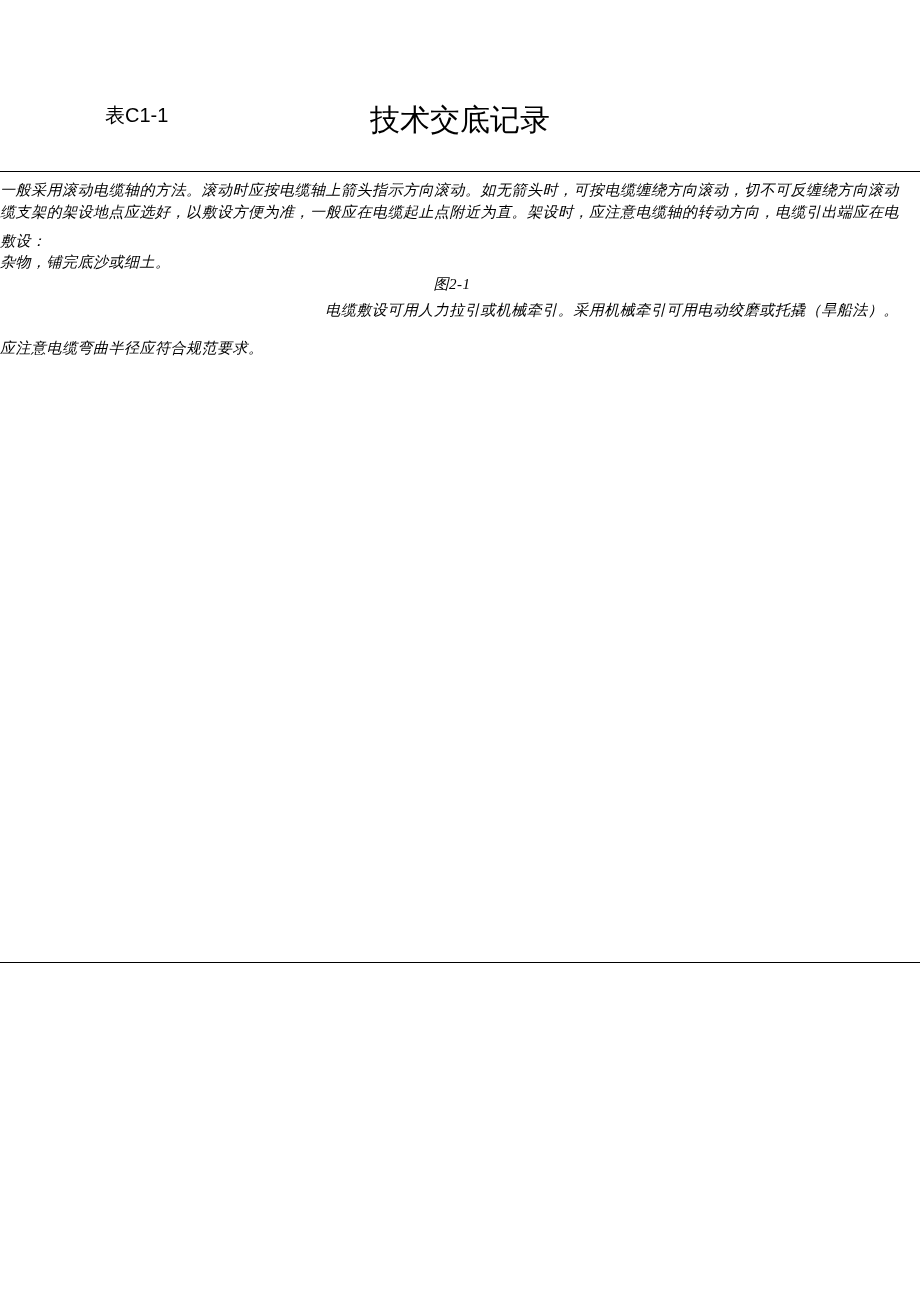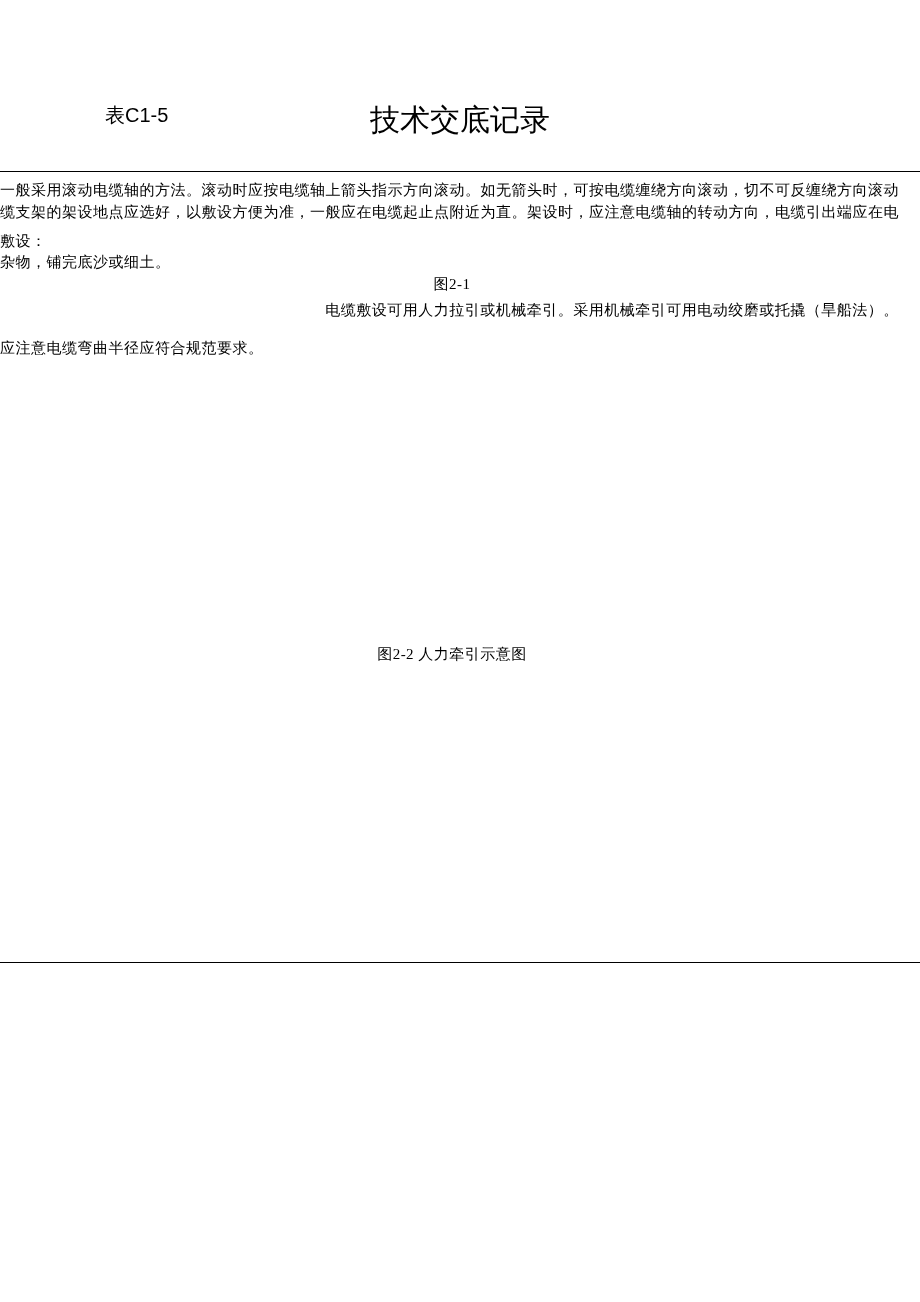--- a/index.html
+++ b/index.html
@@ -37,20 +37,21 @@
       margin-top: 20px;
       border: none;
       border-top: 1.5px solid #000;
       width: 100%;
     }
     .content {
       padding: 8px 16px 0 0;
       font-size: 15px;
       line-height: 1.45;
       letter-spacing: 0.5px;
+      font-style: italic;
     }
     .para1 {
       white-space: nowrap;
       overflow: hidden;
     }
     .para2 {
       white-space: nowrap;
       overflow: hidden;
     }
     .para3 {
@@ -86,30 +87,29 @@
       right: 0;
       border: none;
       border-top: 1.5px solid #000;
       width: 100%;
     }
   </style>
 </head>
 <body>
 
 <div class="header">
-  <div class="table-label">表C1-5</div>
+  <div class="table-label">表C1-1</div>
   <div class="title">技术交底记录</div>
 </div>
 
 <hr class="hr-top">
 
 <div class="content">
   <div class="para1">一般采用滚动电缆轴的方法。滚动时应按电缆轴上箭头指示方向滚动。如无箭头时，可按电缆缠绕方向滚动，切不可反缠绕方向滚动</div>
   <div class="para2">缆支架的架设地点应选好，以敷设方便为准，一般应在电缆起止点附近为直。架设时，应注意电缆轴的转动方向，电缆引出端应在电</div>
   <div class="para3">敷设：</div>
   <div class="para4">杂物，铺完底沙或细土。</div>
   <div class="figure-caption-1">图2-1</div>
   <div class="para5">电缆敷设可用人力拉引或机械牵引。采用机械牵引可用电动绞磨或托撬（旱船法）。</div>
   <div class="para6">应注意电缆弯曲半径应符合规范要求。</div>
-  <div class="figure-caption-2">图2-2  人力牵引示意图</div>
 </div>
 
 <hr class="hr-bottom">
 
 </body></html>

